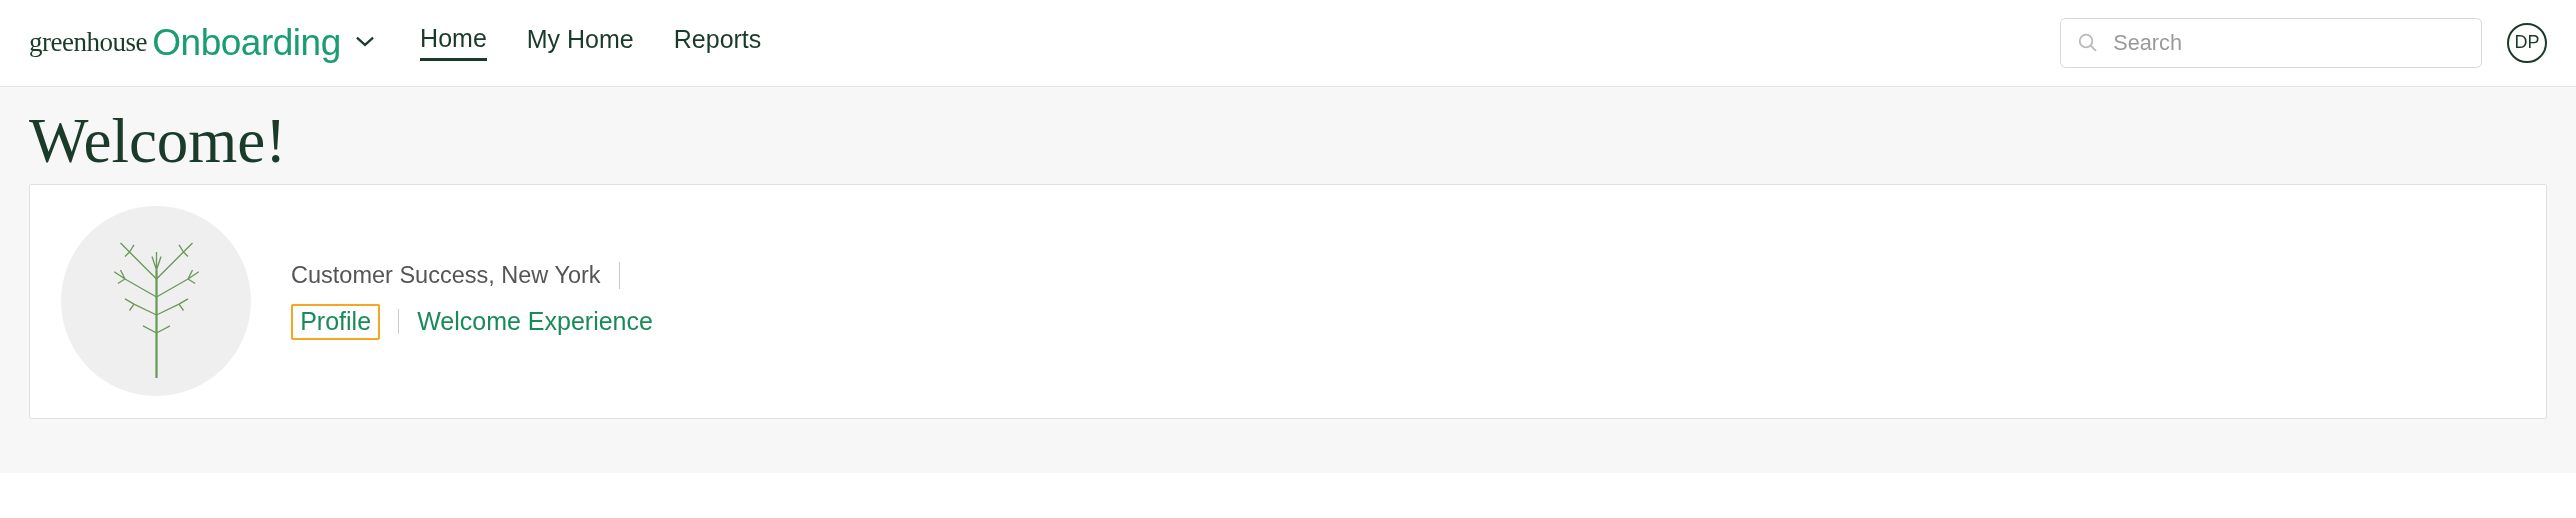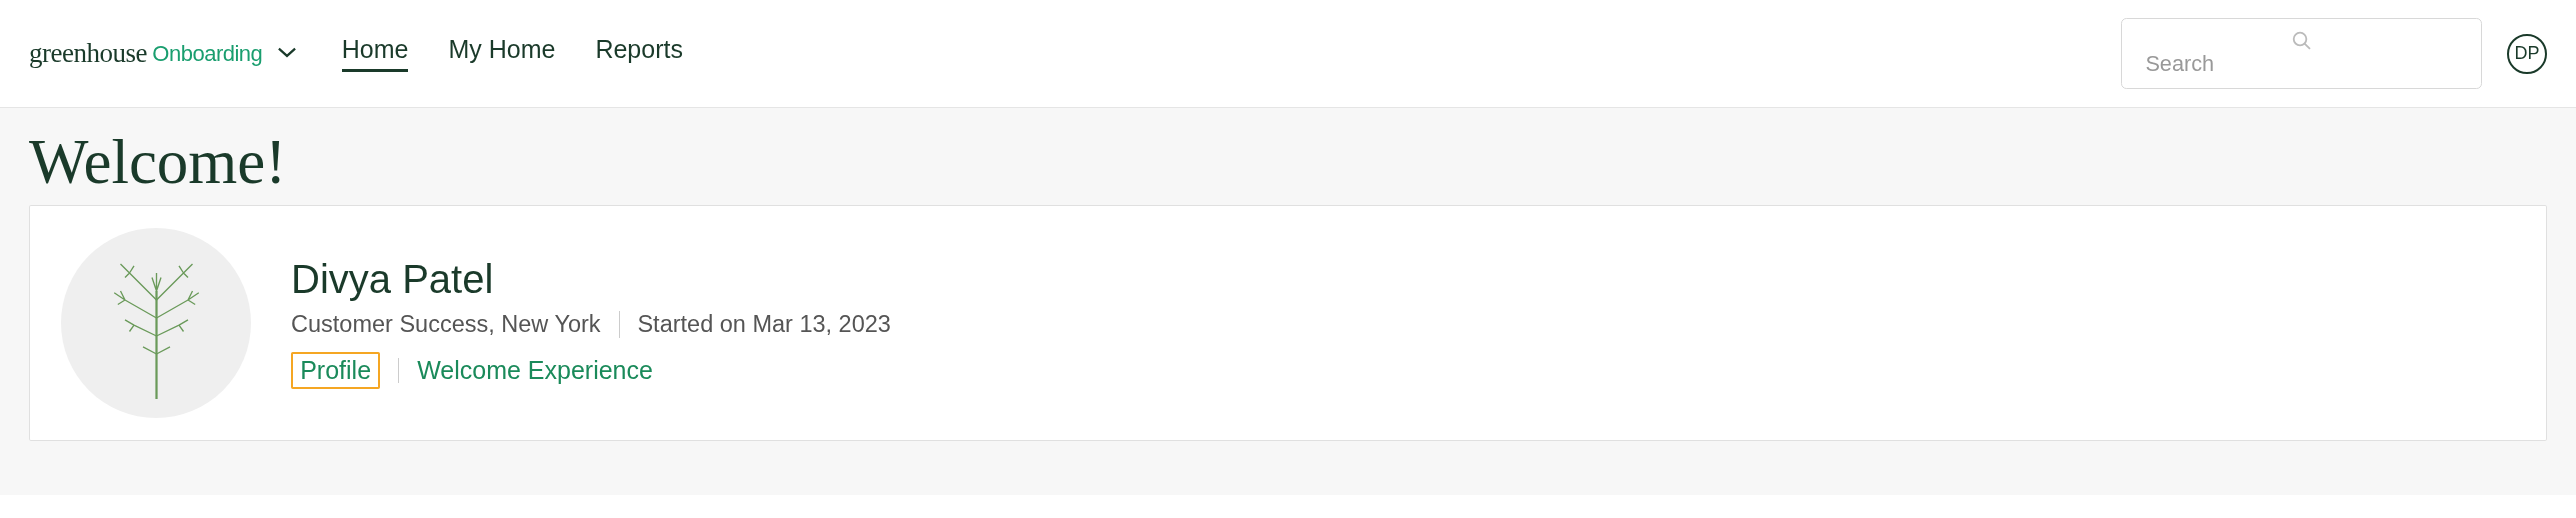--- a/index.html
+++ b/index.html
@@ -24,21 +24,21 @@
       gap: 5.4px;
       margin-right: 45px;
     }
     .brand-greenhouse {
       font-family: Georgia, 'Times New Roman', serif;
       font-size: 27px;
       color: #1a3a2a;
       letter-spacing: -0.5px;
     }
     .brand-onboarding {
-      font-size: 22px;
+      font-size: 37px;
       color: #1a9e6f;
       font-weight: 400;
       letter-spacing: -0.5px;
     }
     .brand-chevron {
       margin-left: 9px;
       color: #1a3a2a;
     }
     .nav-tabs {
       display: flex;
@@ -61,23 +61,22 @@
       display: flex;
       align-items: center;
       gap: 25px;
     }
     .search-box {
       display: flex;
       align-items: center;
       border: 0.9px solid #d8d8d8;
       border-radius: 5.4px;
       padding: 10.8px 16.2px;
-      width: 361px;
-      background: #ffffff;
-      flex-direction: column;
+      width: 422px;
+      background: #ffffff;
     }
     .search-box svg {
       flex-shrink: 0;
     }
     .search-input {
       border: none;
       outline: none;
       font-size: 21.7px;
       color: #666;
       margin-left: 14.4px;
@@ -222,25 +221,23 @@
           <path d="M75 80 L110 60 M110 60 L122 52 M110 60 L118 65 M110 60 L115 50"></path>
           <path d="M75 100 L50 88 M50 88 L40 82 M50 88 L45 95"></path>
           <path d="M75 100 L100 88 M100 88 L110 82 M100 88 L105 95"></path>
           <path d="M75 50 L70 35 M75 50 L80 35 M75 50 L75 30"></path>
           <path d="M75 120 L60 112 M75 120 L90 112"></path>
         </g>
       </svg>
     </div>
 
     <div class="profile-info">
-      <div class="profile-name">Divya Patel</div>
       <div class="profile-meta">
         <span>Customer Success, New York</span>
         <span class="meta-divider"></span>
-        <span>Started on Mar 13, 2023</span>
       </div>
       <div class="profile-links">
         <span class="profile-link highlighted">Profile</span>
         <span class="link-divider"></span>
         <span class="profile-link">Welcome Experience</span>
       </div>
     </div>
   </div>
 </div>
 

